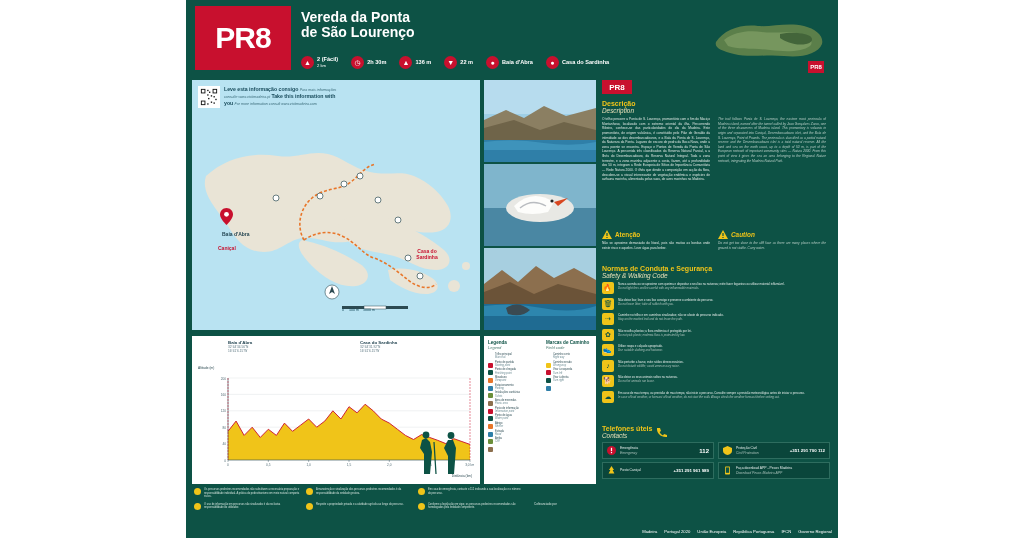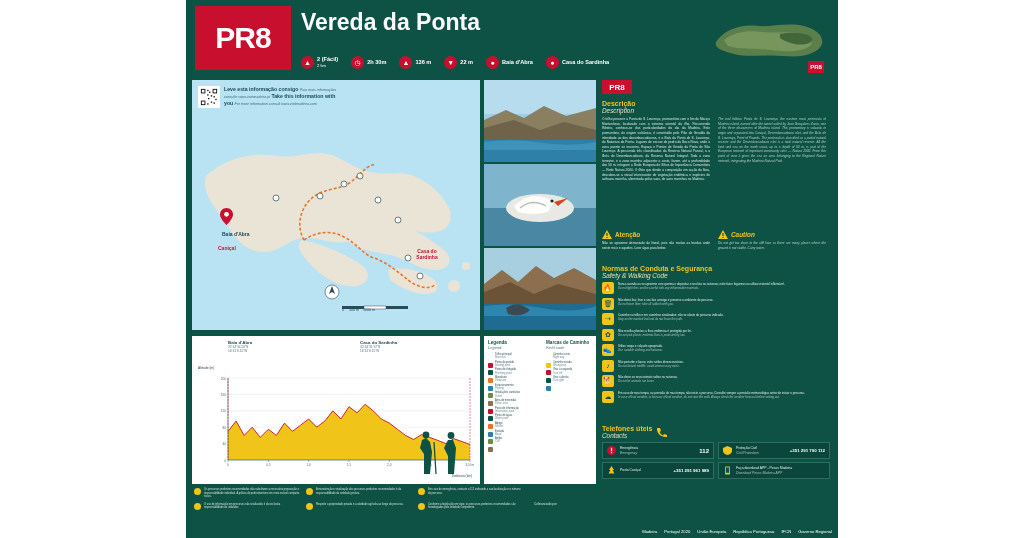--- a/index.html
+++ b/index.html
@@ -16,21 +16,21 @@
   }
   
   .hdr { position:absolute; left:0; top:0; width:652px; height:78px; }
   .hdr-red {
     position:absolute; left:9px; top:6px; width:96px; height:64px;
     background:#c8102e; display:flex; align-items:center; justify-content:center;
   }
   .pr-num { color:#fff; font-weight:bold; font-size:30px; letter-spacing:-1px; }
   .hdr-title {
     position:absolute; left:115px; top:10px; color:#ffffff;
-    font-size:23px; font-weight:bold; line-height:1.08;
+    font-size:14px; font-weight:bold; line-height:1.08;
   }
   .hdr-title .l2 { display:block; }
   .info-row { position:absolute; left:115px; top:56px; display:flex; gap:13px; }
   .info-item { display:flex; align-items:center; gap:3px; }
   .info-ic {
     width:13px; height:13px; border-radius:50%;
     background:#c8102e; color:#fff; font-size:7px;
     display:flex; align-items:center; justify-content:center;
   }
   .info-tx { color:#fff; font-size:4.2px; line-height:1.25; }
@@ -116,20 +116,21 @@
 <body>
 
 <div class="board">
 
   <div class="hdr">
     <div class="hdr-red">
       <span class="pr-num"><span>PR8</span></span>
     </div>
     <div class="hdr-title">
       <span class="l2">Vereda da Ponta</span>
+      <span class="l2">de São Lourenço</span>
     </div>
     <div class="info-row">
       <div class="info-item">
         <div class="info-ic">▲</div>
         <div class="info-tx"><b>2 (Fácil)</b><span>2 km</span></div>
       </div>
       <div class="info-item">
         <div class="info-ic">◷</div>
         <div class="info-tx">
             <b>2h 30m</b>

